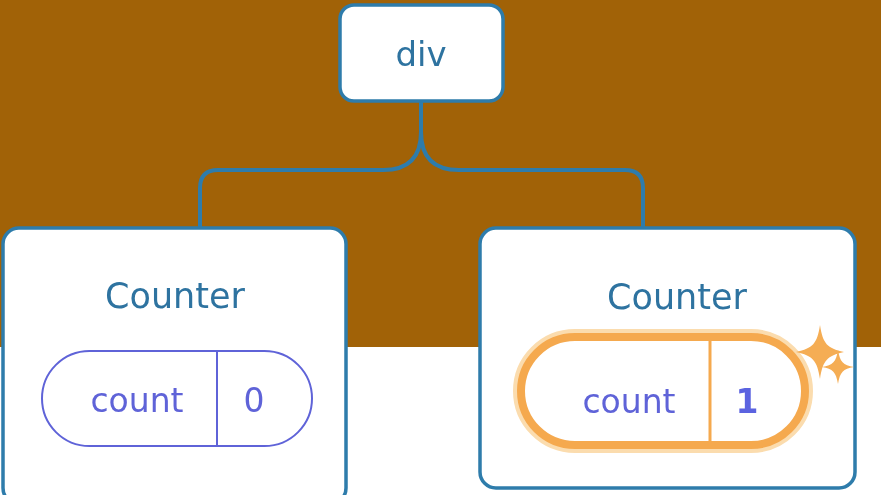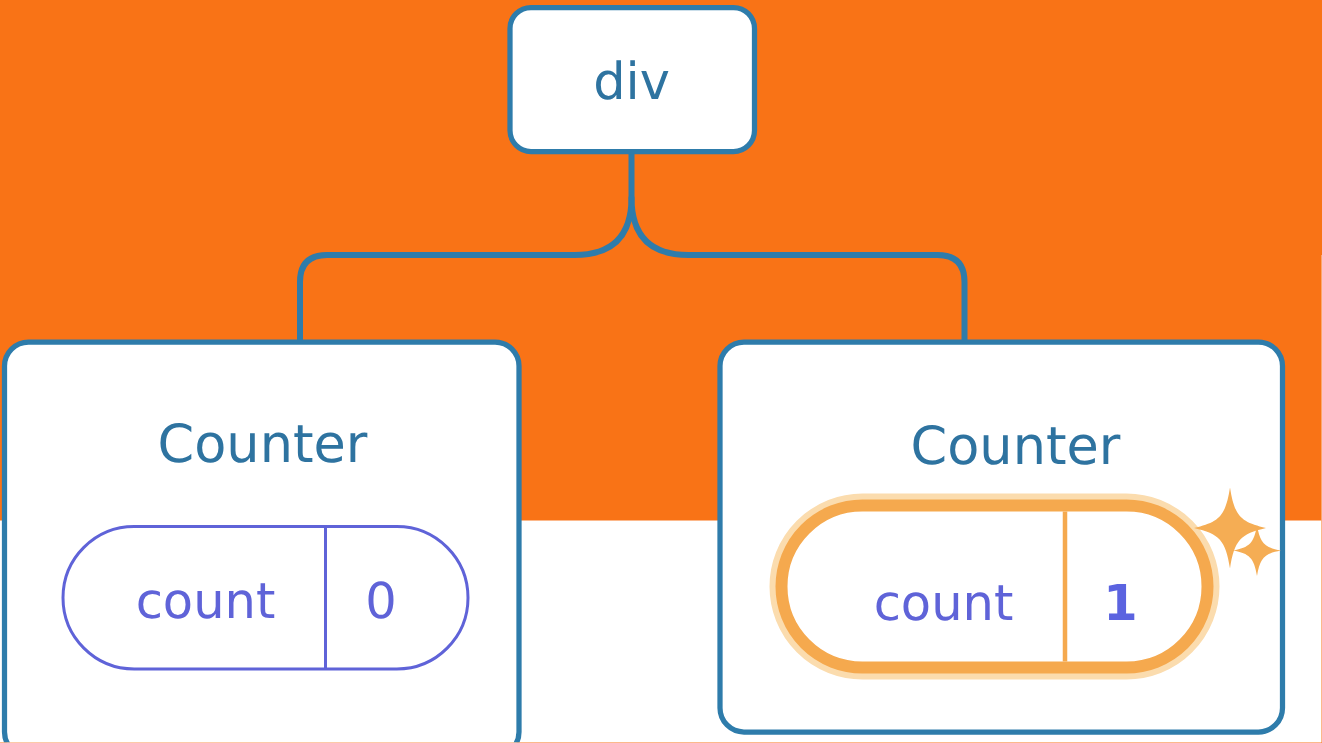--- a/index.html
+++ b/index.html
@@ -9,21 +9,21 @@
   body {
     width: 881px;
     height: 495px;
     overflow: hidden;
     font-family: "DejaVu Sans", sans-serif;
   }
   #stage {
     position: relative;
     width: 881px;
     height: 347px;
-    background: #f97316;
+    background: #a16207;
     text-align: right;
   }
   #diagram {
     position: absolute;
     inset: 0;
     display: block;
   }
   .node-label {
     font-family: "DejaVu Sans", sans-serif;
     fill: #2e73a0;

